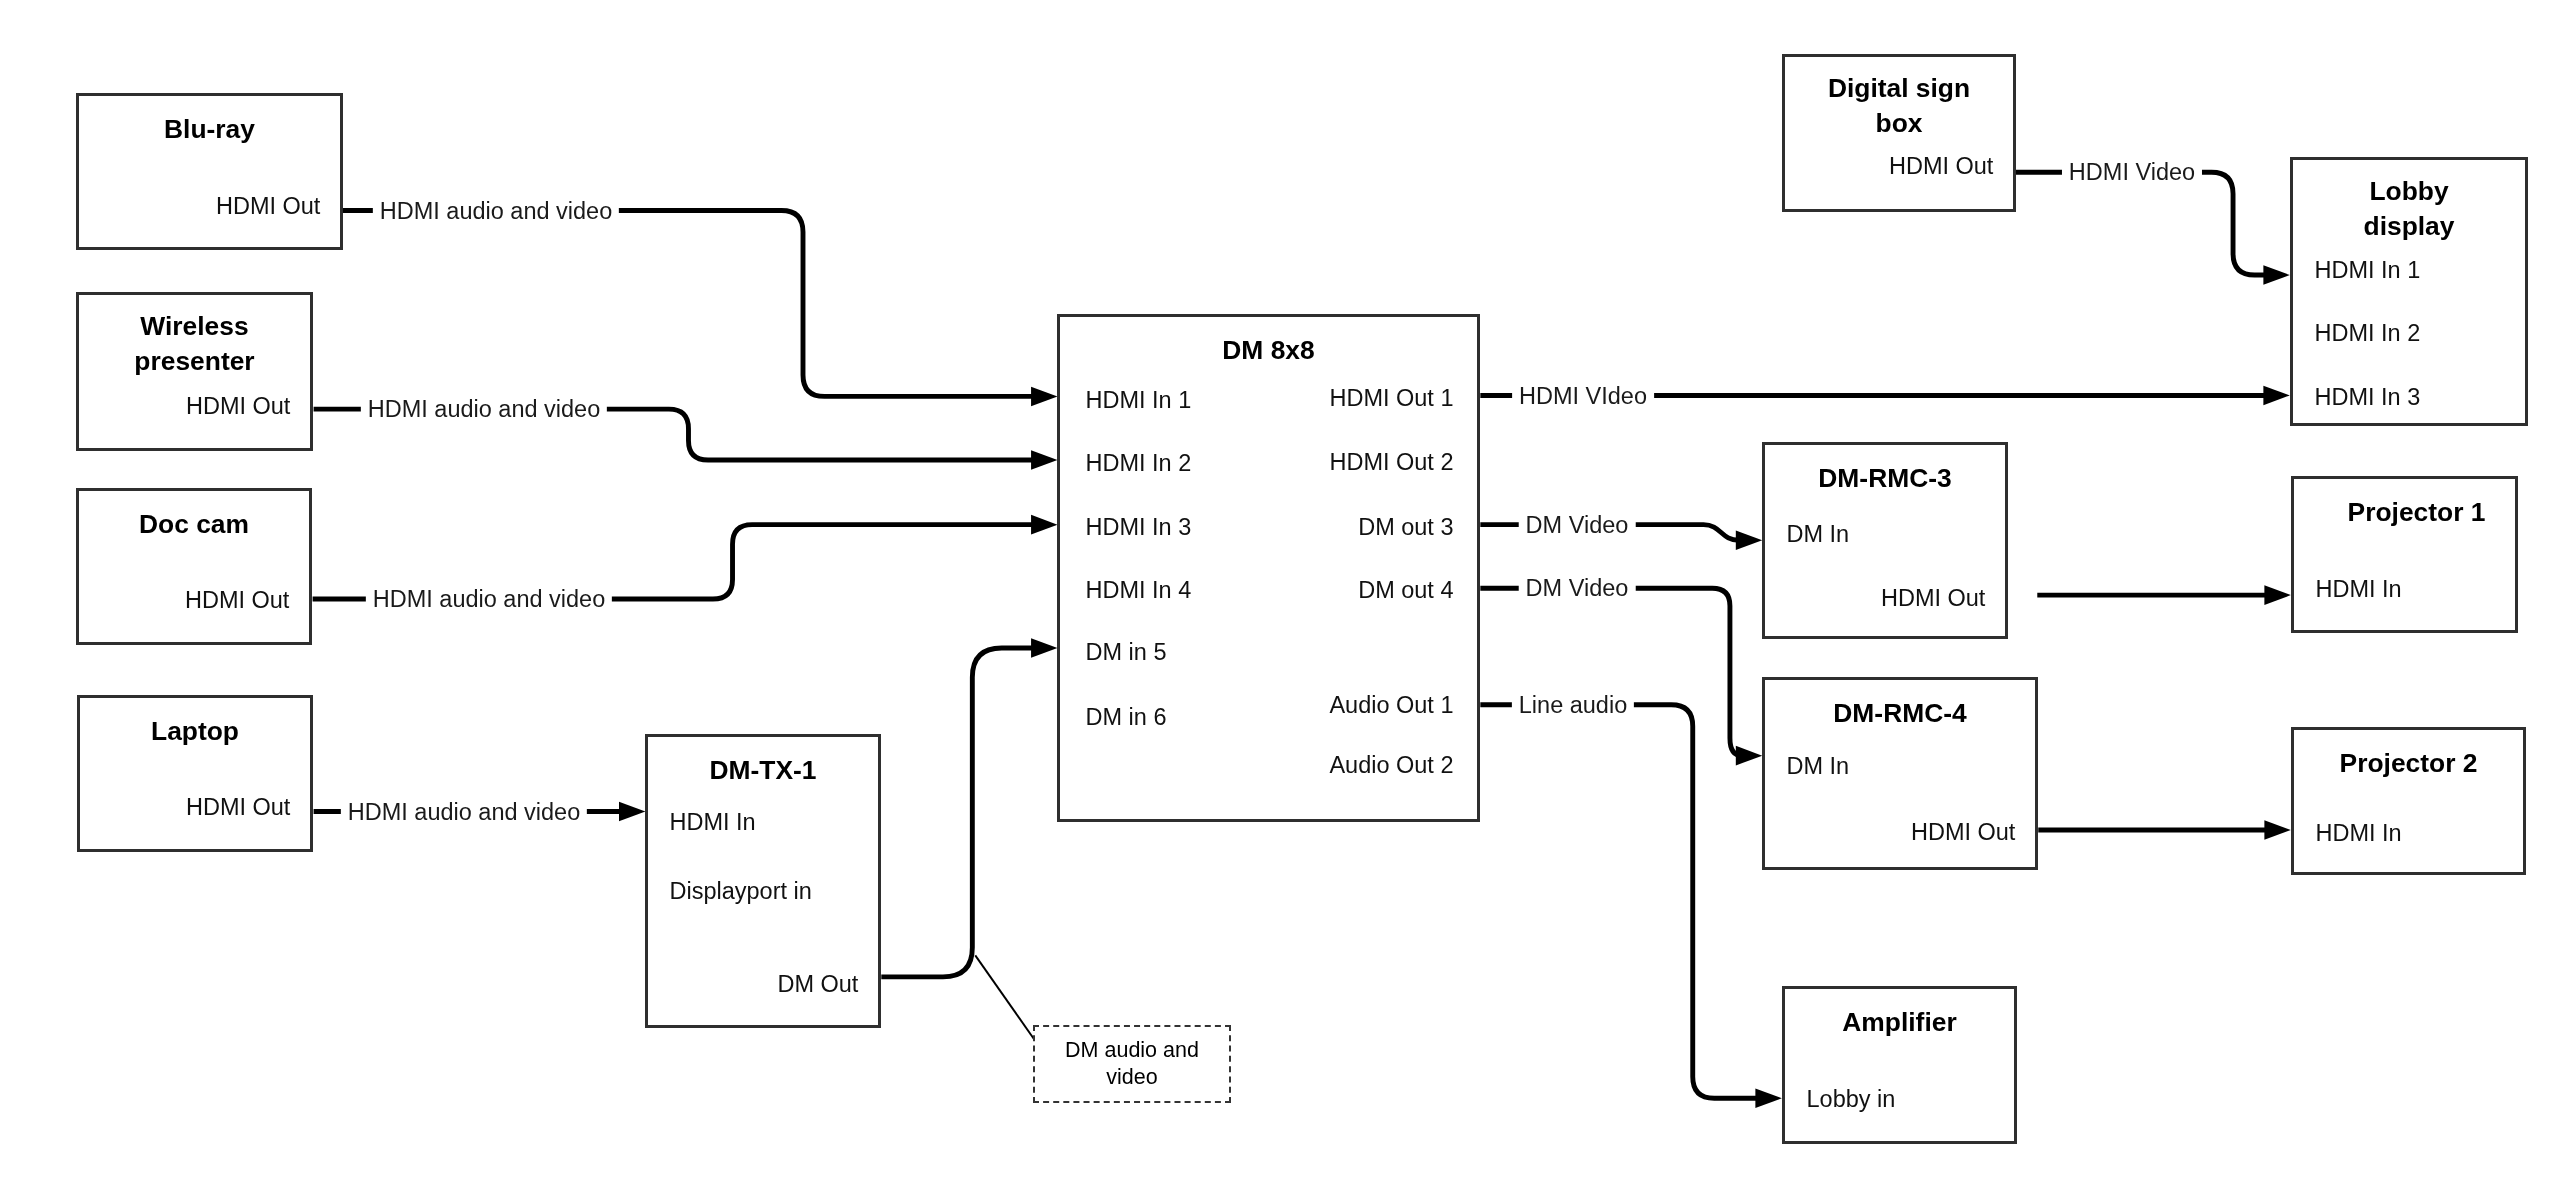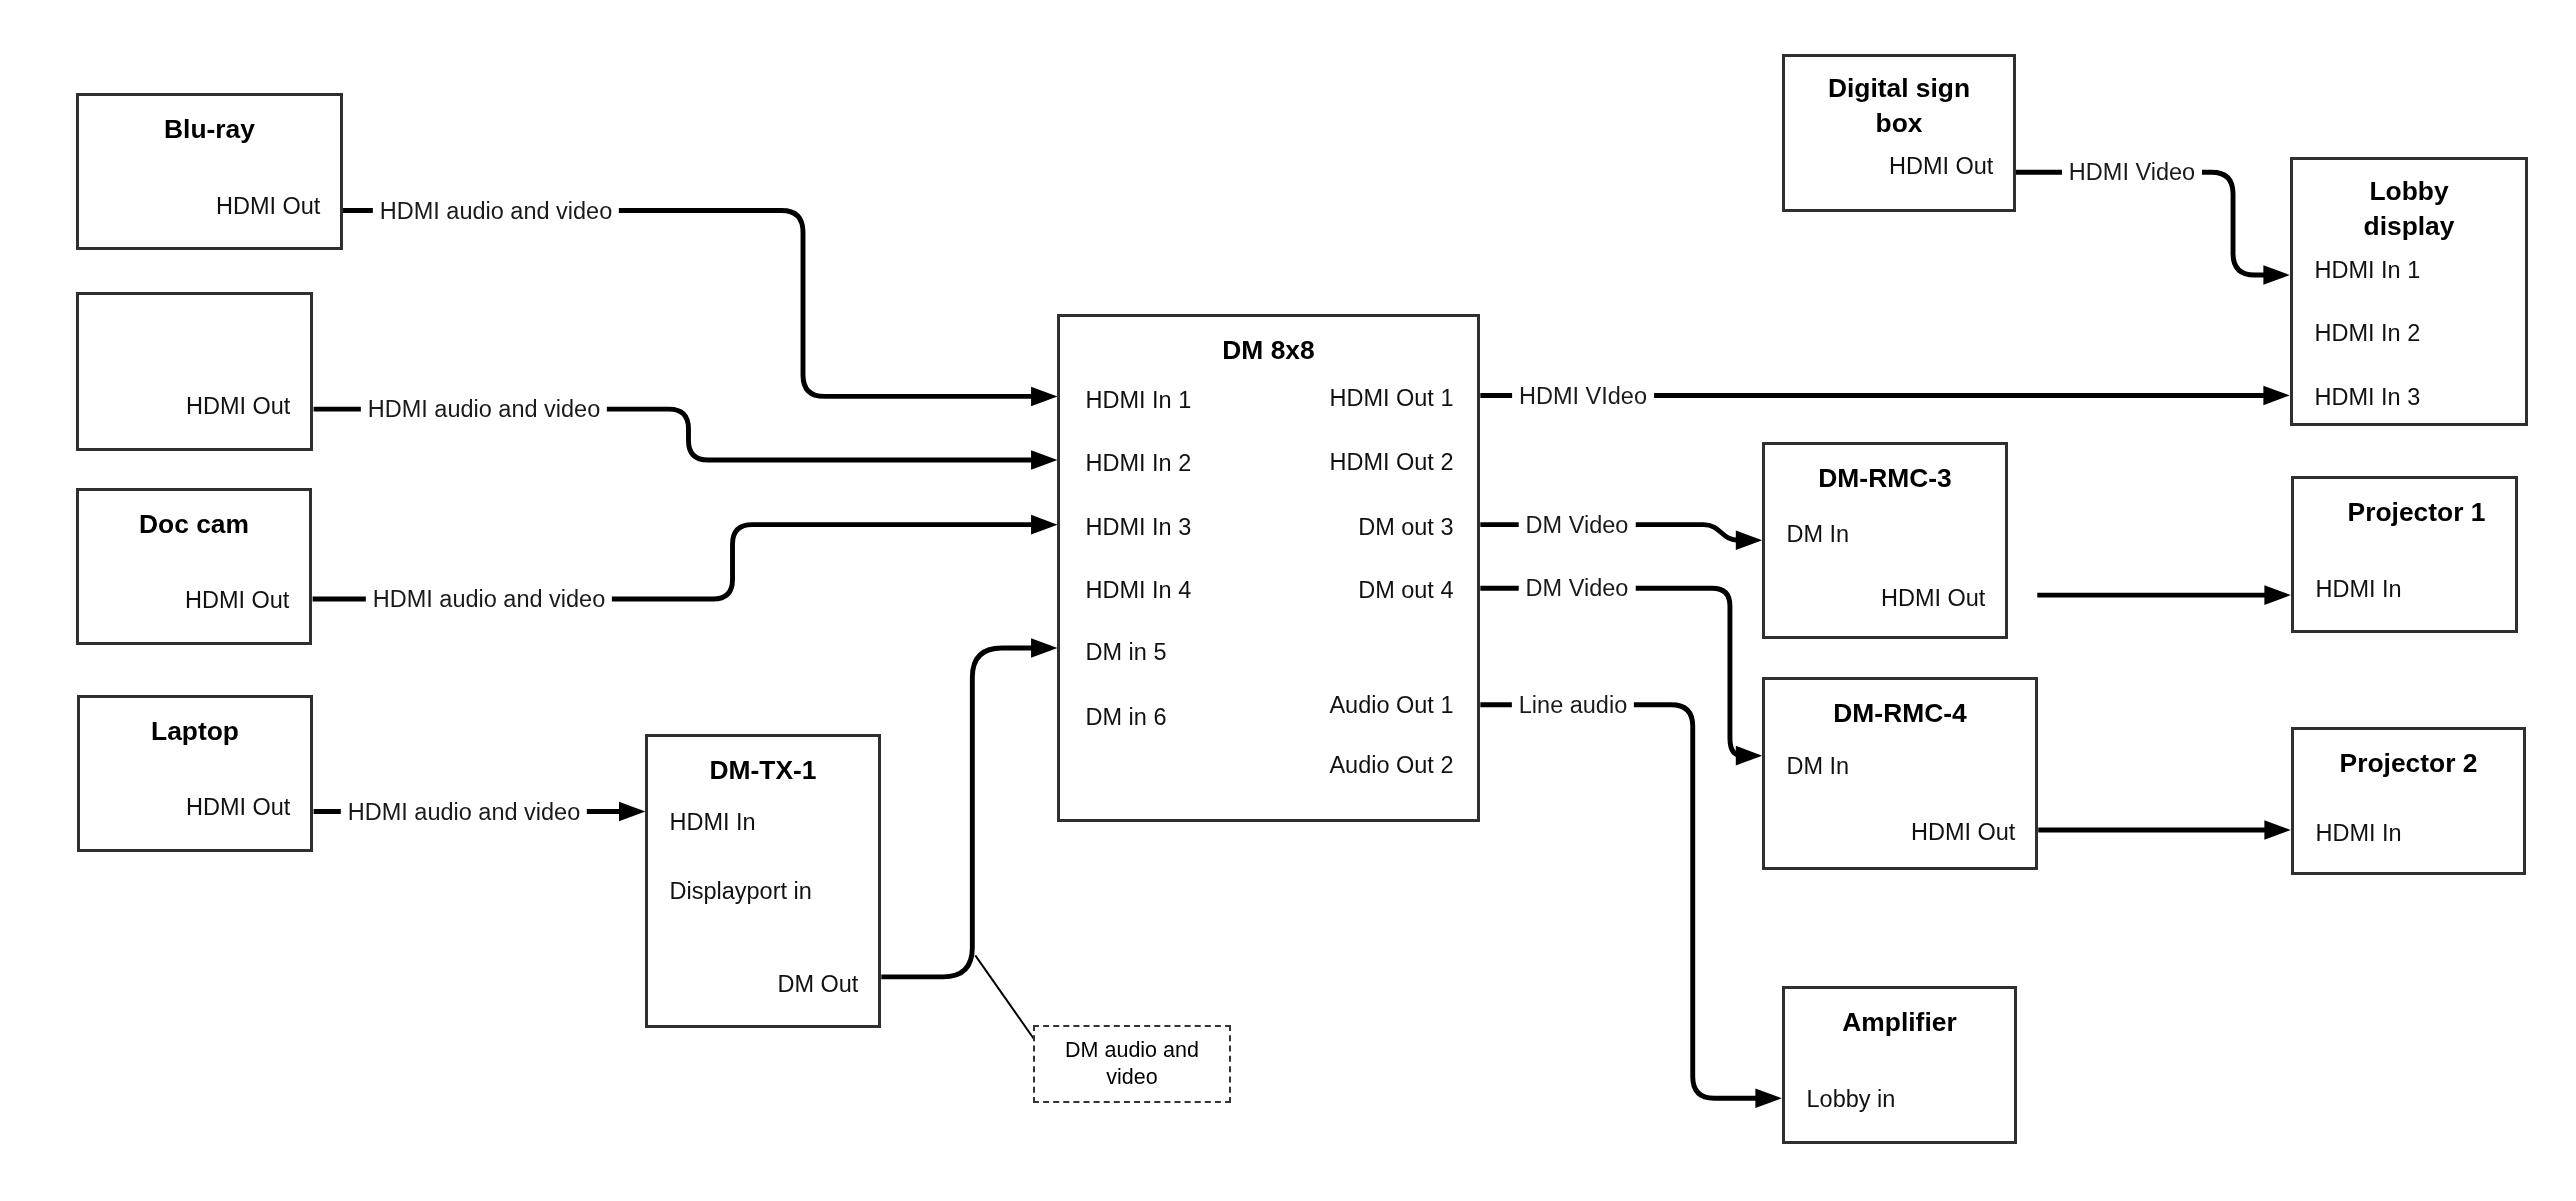--- a/index.html
+++ b/index.html
@@ -106,20 +106,21 @@
 
   <path class="callout" d="M 996 976 L 1057 1063"></path>
 </svg>
 
 <div class="node" style="left:76px;top:93px;width:267px;height:157px;">
   <div class="title">Blu-ray</div>
   <span class="port pr" style="top:97px;">HDMI Out</span>
 </div>
 
 <div class="node" style="left:76px;top:292px;width:237px;height:159px;">
+  <div class="title" style="max-width:196px;margin-top:13.7px;">Wireless presenter</div>
   <span class="port pr" style="top:98px;">HDMI Out</span>
 </div>
 
 <div class="node" style="left:76px;top:488px;width:236px;height:157px;">
   <div class="title">Doc cam</div>
   <span class="port pr" style="top:96px;">HDMI Out</span>
 </div>
 
 <div class="node" style="left:77px;top:695px;width:236px;height:157px;">
   <div class="title">Laptop</div>

